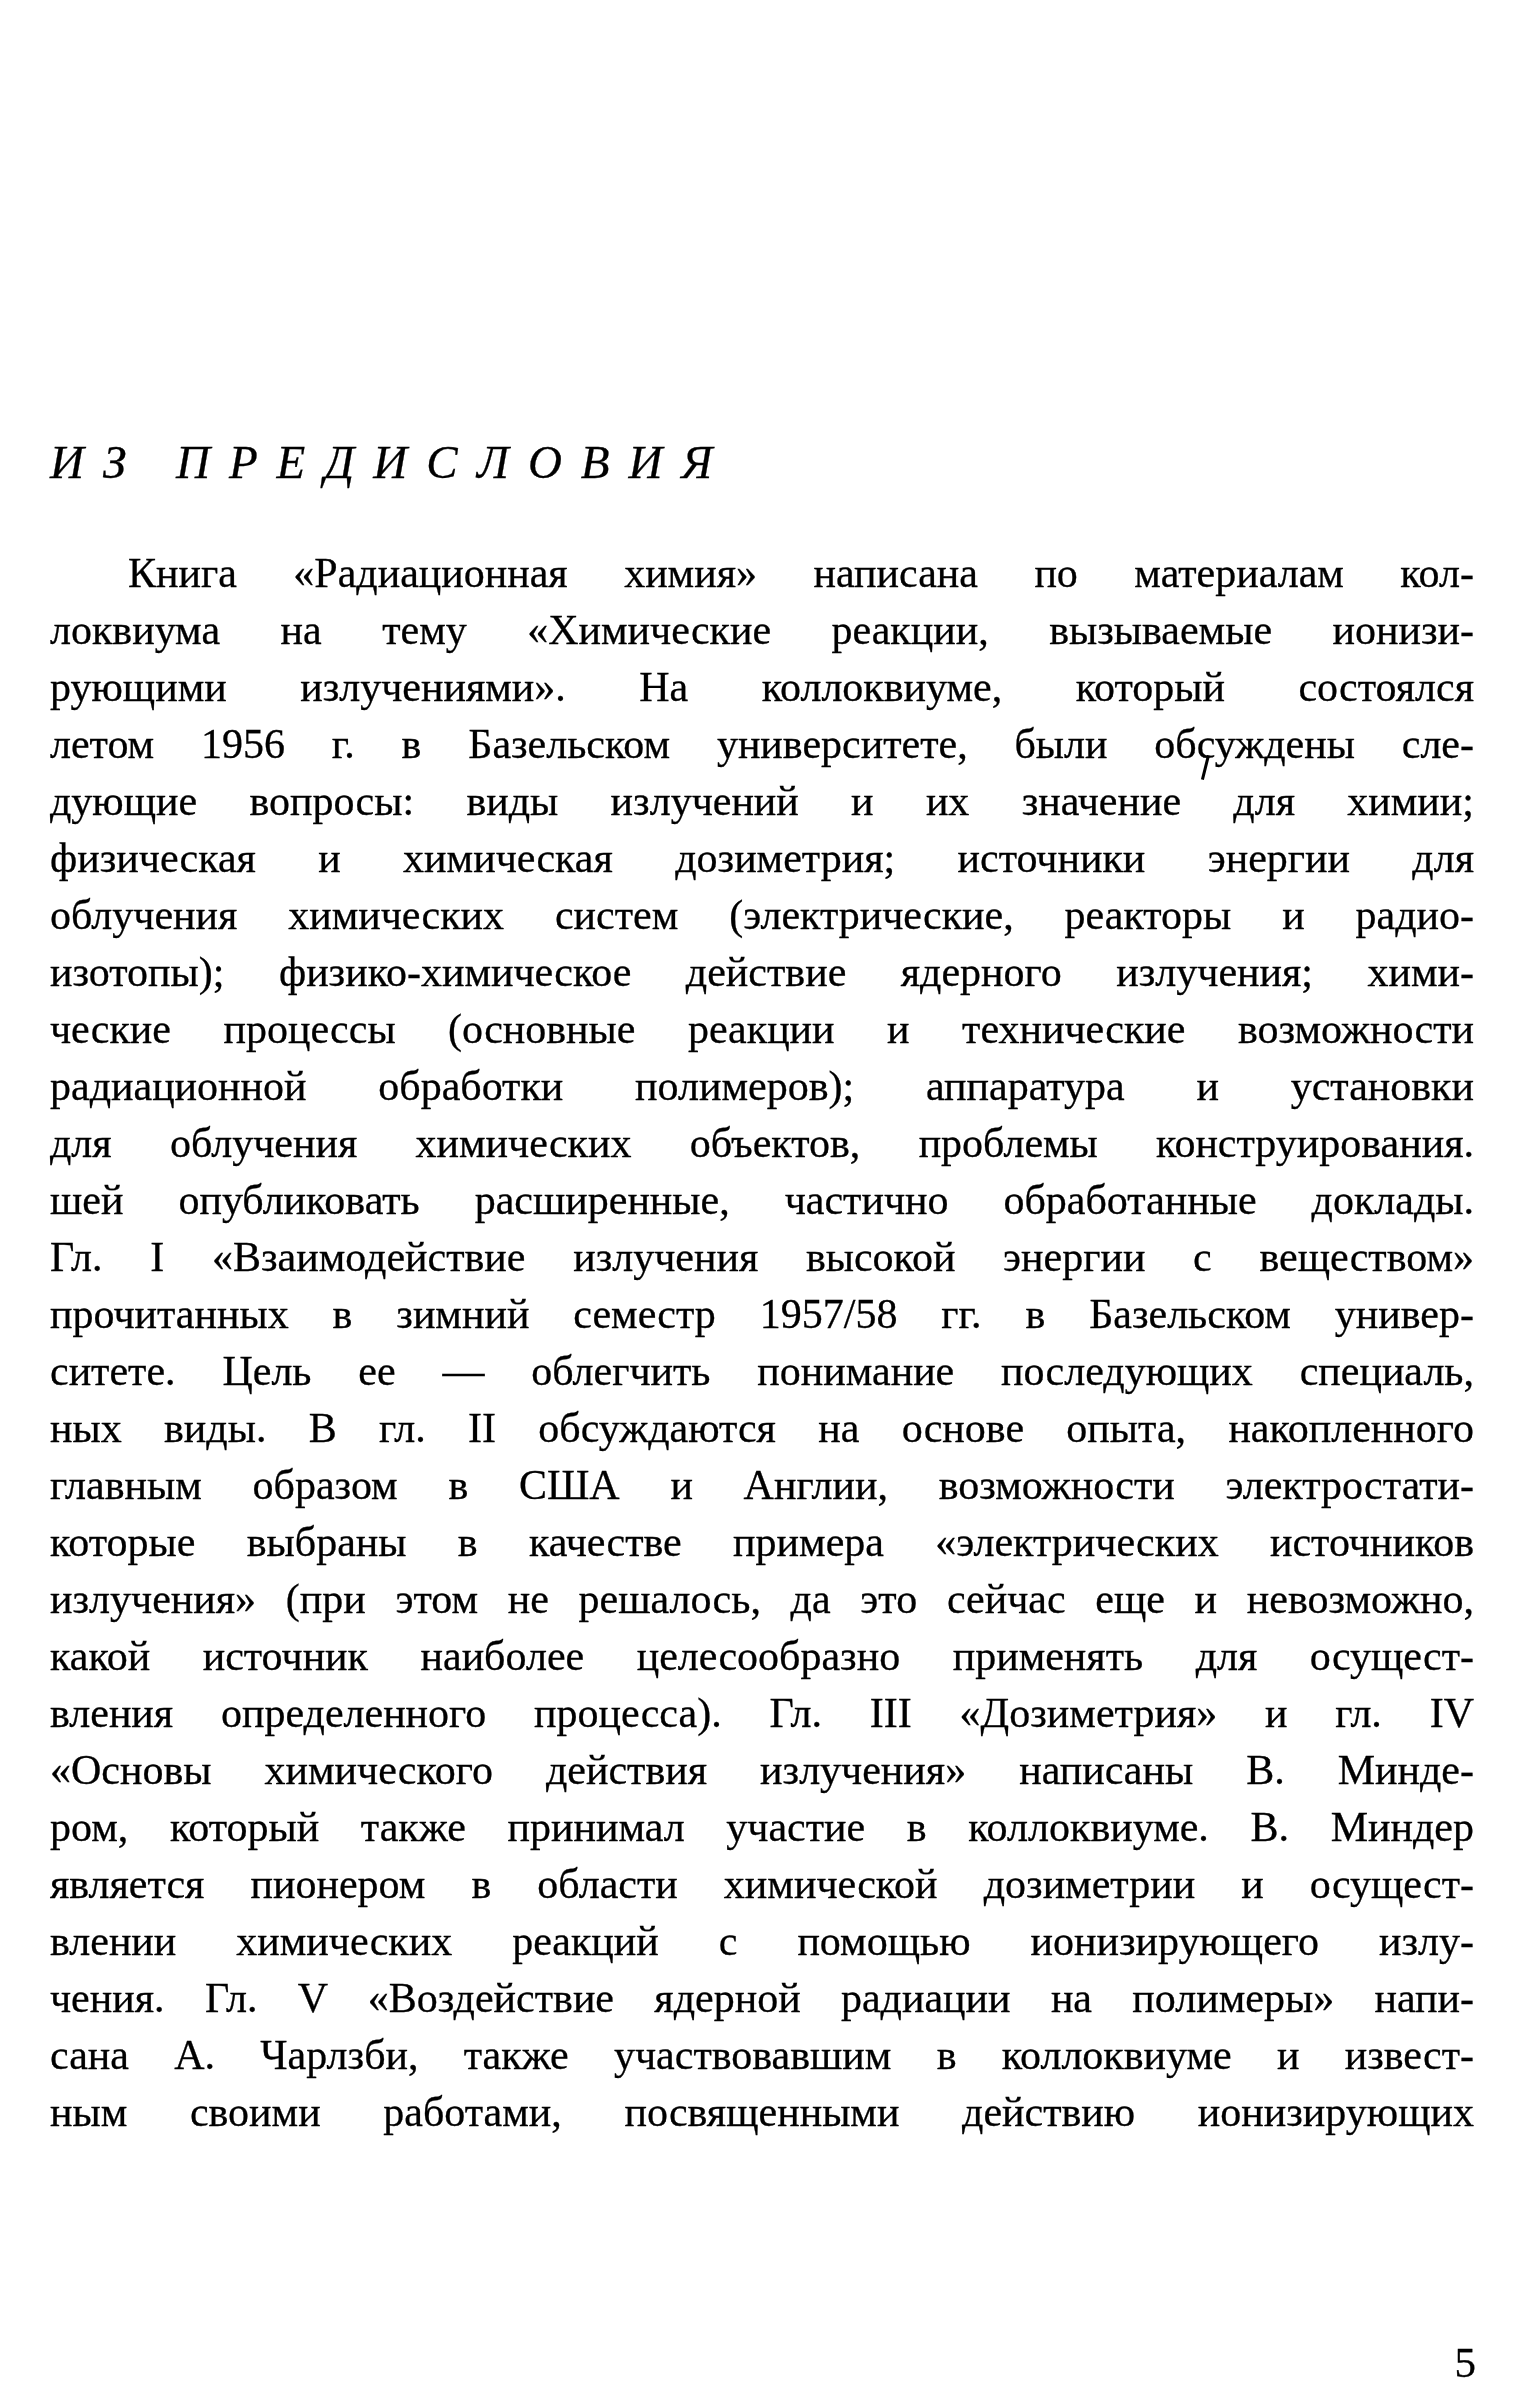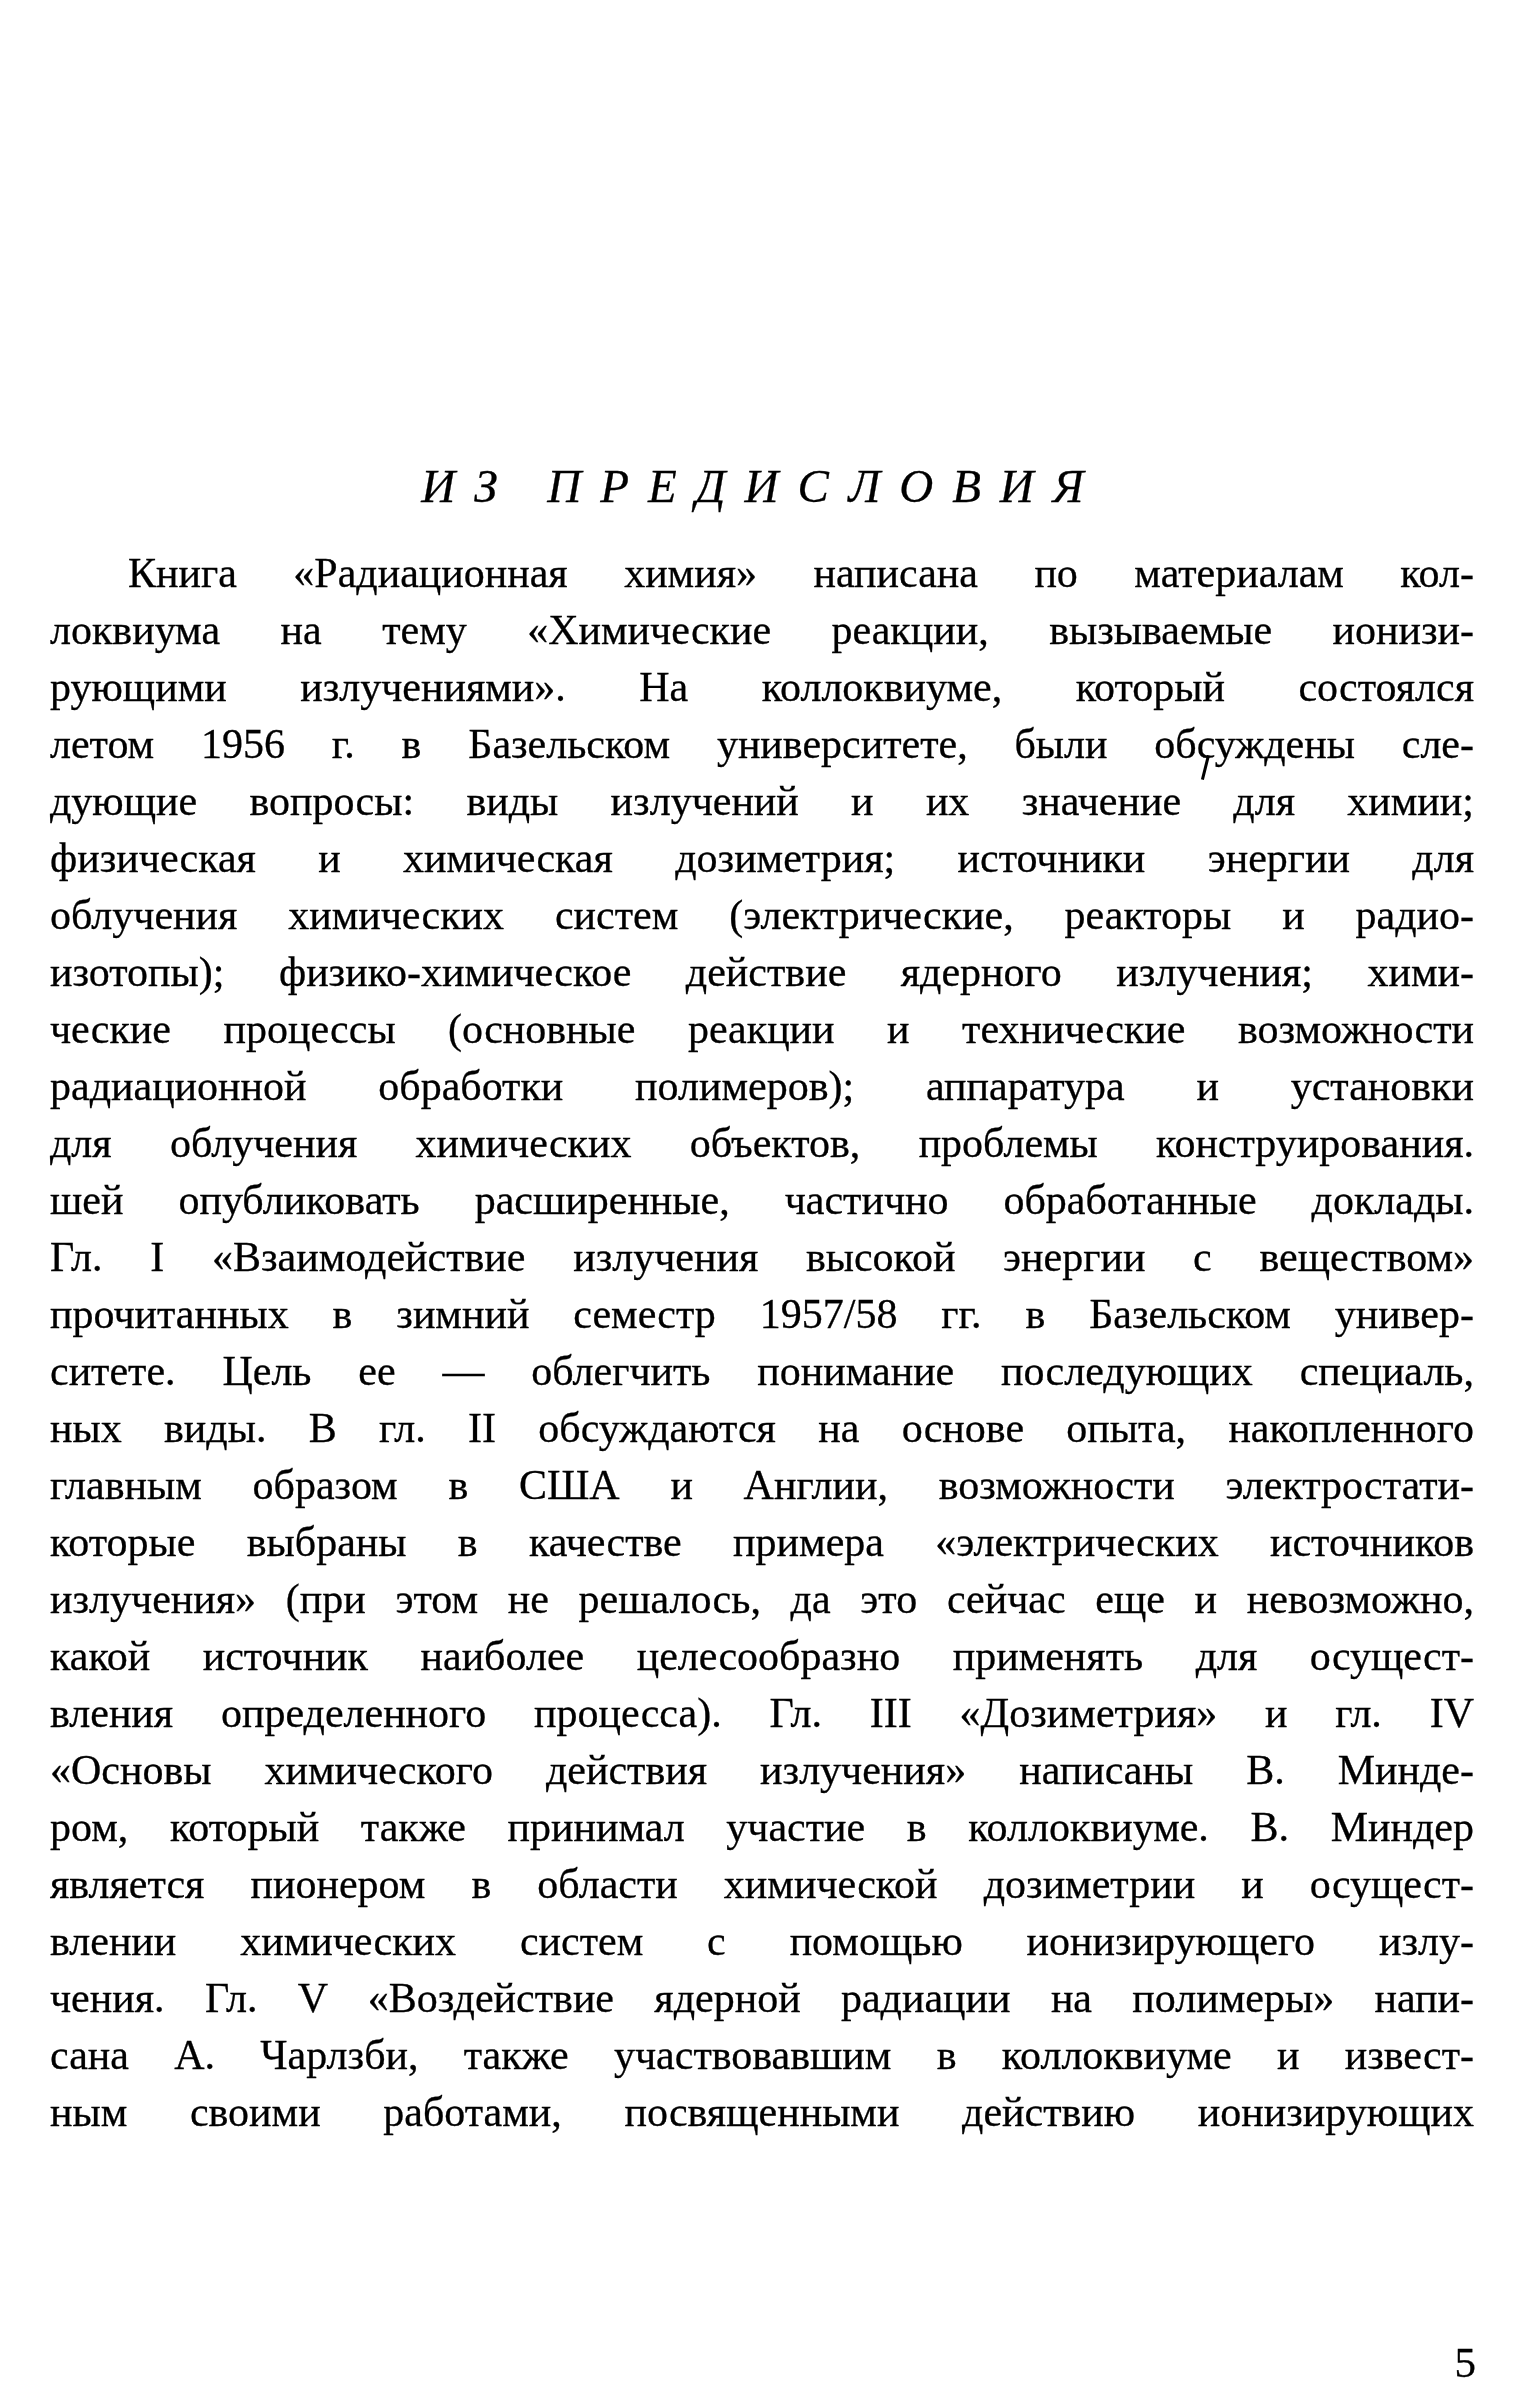--- a/index.html
+++ b/index.html
@@ -14,26 +14,26 @@
   }
   .page {
     position: absolute;
     inset: 0;
     -webkit-text-stroke: 0.3px #000;
   }
   .heading {
     position: absolute;
     left: 50px;
     width: 1424px;
-    top: 460px;
+    top: 436px;
     font-size: 47px;
     line-height: 53px;
     font-style: italic;
     letter-spacing: 19px;
-    text-align: center;
+    text-align: left;
     white-space: nowrap;
   }
   .body-text {
     position: absolute;
     left: 50px;
     width: 1424px;
     top: 545px;
     font-size: 42px;
     line-height: 57px;
   }
@@ -89,21 +89,21 @@
       <div class="bline">ситете. Цель ее — облегчить понимание последующих специаль,</div>
       <div class="bline">ных виды. В гл. II обсуждаются на основе опыта, накопленного</div>
       <div class="bline">главным образом в США и Англии, возможности электростати-</div>
       <div class="bline">которые выбраны в качестве примера «электрических источников</div>
       <div class="bline">излучения» (при этом не решалось, да это сейчас еще и невозможно,</div>
       <div class="bline">какой источник наиболее целесообразно применять для осущест-</div>
       <div class="bline">вления определенного процесса). Гл. III «Дозиметрия» и гл. IV</div>
       <div class="bline">«Основы химического действия излучения» написаны В. Минде-</div>
       <div class="bline">ром, который также принимал участие в коллоквиуме. В. Миндер</div>
       <div class="bline">является пионером в области химической дозиметрии и осущест-</div>
-      <div class="bline">влении химических систем с помощью ионизирующего излу-</div>
+      <div class="bline">влении химических реакций с помощью ионизирующего излу-</div>
       <div class="bline">чения. Гл. V «Воздействие ядерной радиации на полимеры» напи-</div>
       <div class="bline">сана А. Чарлзби, также участвовавшим в коллоквиуме и извест-</div>
       <div class="bline">ным своими работами, посвященными действию ионизирующих</div>
     </div>
   </div>
 
   <div class="accent-artifact"></div>
 
   <div class="page-number">5</div>
 

